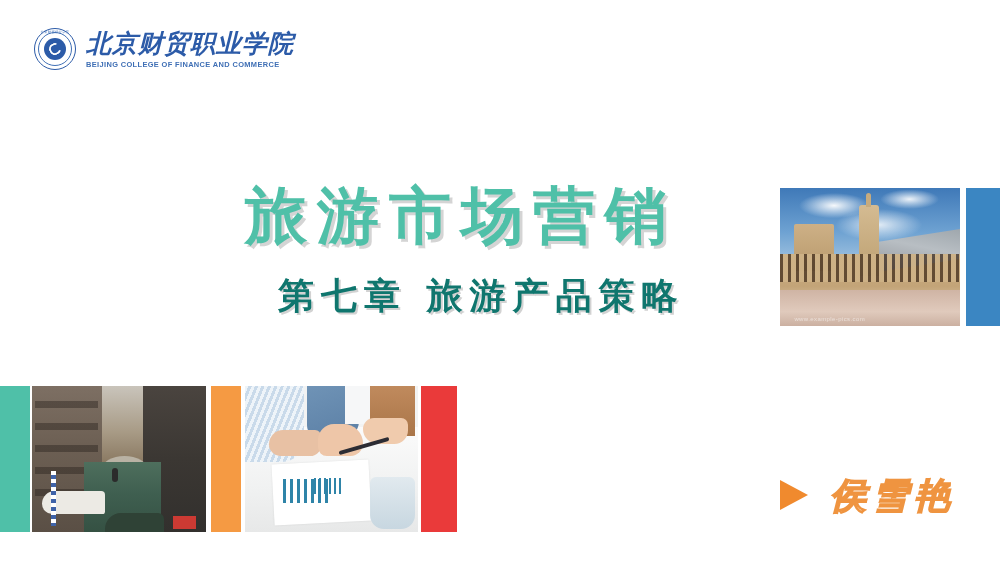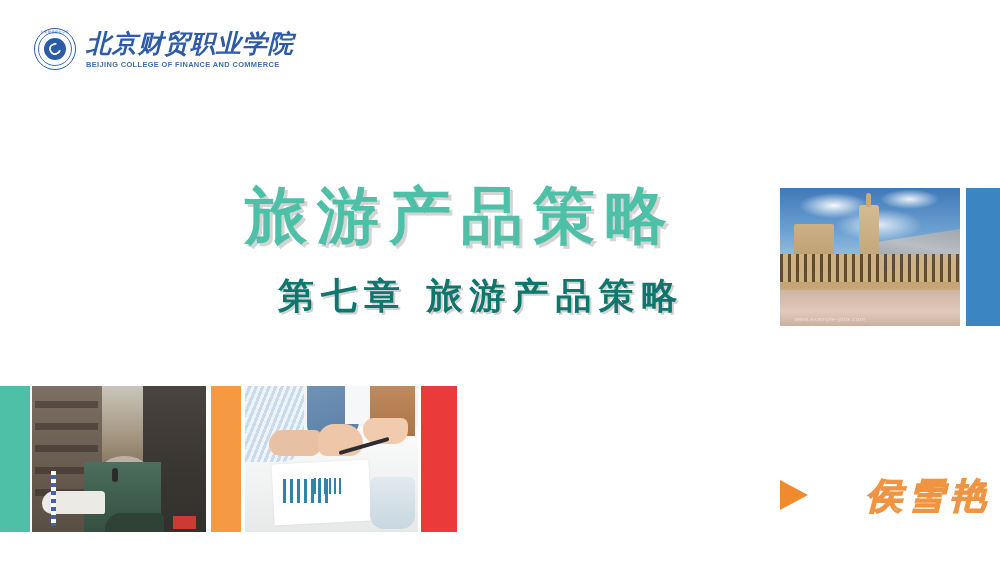--- a/index.html
+++ b/index.html
@@ -436,21 +436,20 @@
   }
 
   
   .presenter {
     position: absolute;
     left: 780px;
     top: 472px;
     display: flex;
     align-items: center;
     height: 46px;
-    gap: 36px;
   }
   .presenter .play-triangle {
     width: 0;
     height: 0;
     border-top: 15px solid transparent;
     border-bottom: 15px solid transparent;
     border-left: 28px solid #f08a2e;
     flex: 0 0 auto;
   }
   .presenter .name {
@@ -478,21 +477,21 @@
       <div class="ring-inner"></div>
       <div class="microtext">北京财贸职业学院</div>
       <div class="core"></div>
     </div>
     <div class="logo-text">
       <div class="logo-cn">北京财贸职业学院</div>
       <div class="logo-en">BEIJING COLLEGE OF FINANCE AND COMMERCE</div>
     </div>
   </div>
 
-  <div class="title-main">旅游产品策略</div>
+  <div class="title-main">旅游市场营销</div>
   <div class="title-sub">第七章 旅游产品策略</div>
 
   <div class="hero-photo">
     <div class="sky"></div>
     <div class="plaza"></div>
     <div class="roofline"></div>
     <div class="left-wing"></div>
     <div class="tower"></div>
     <div class="arcade"></div>
     <div class="ground"></div>

